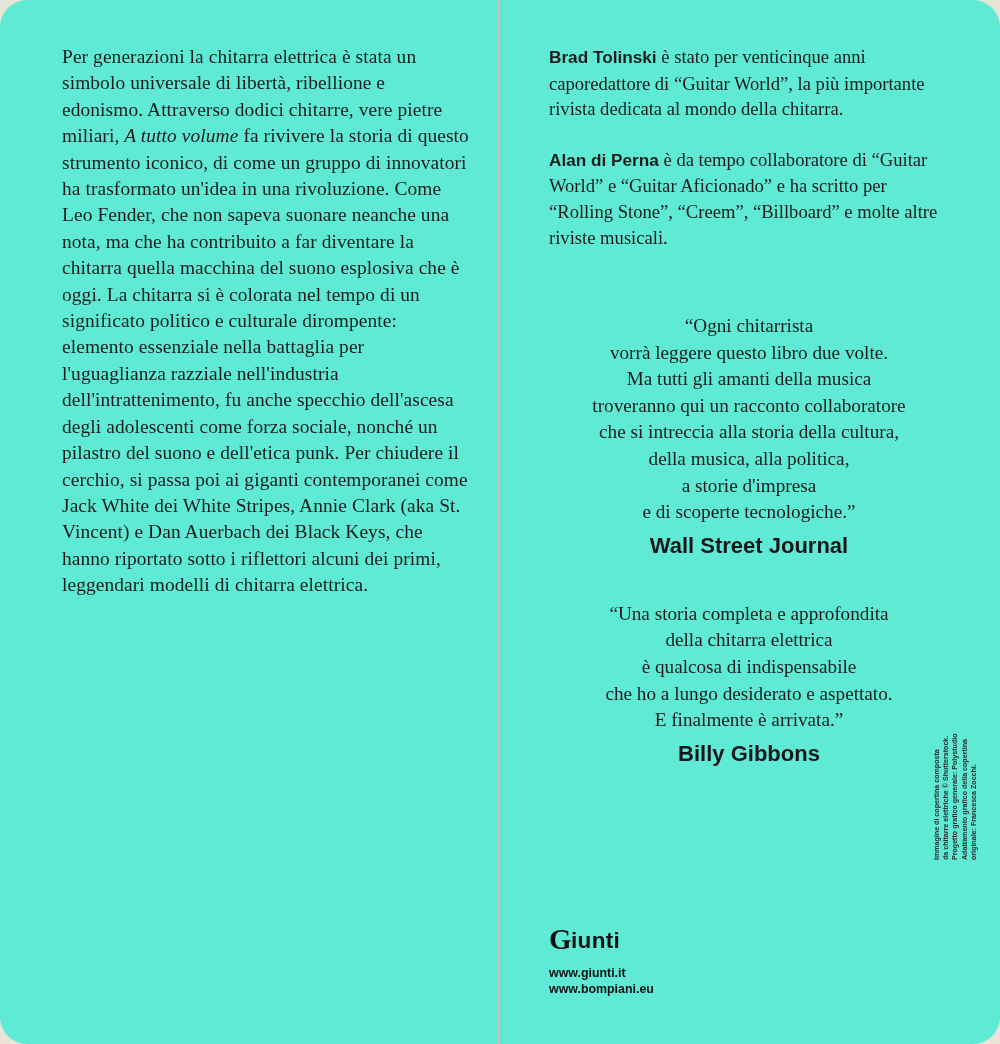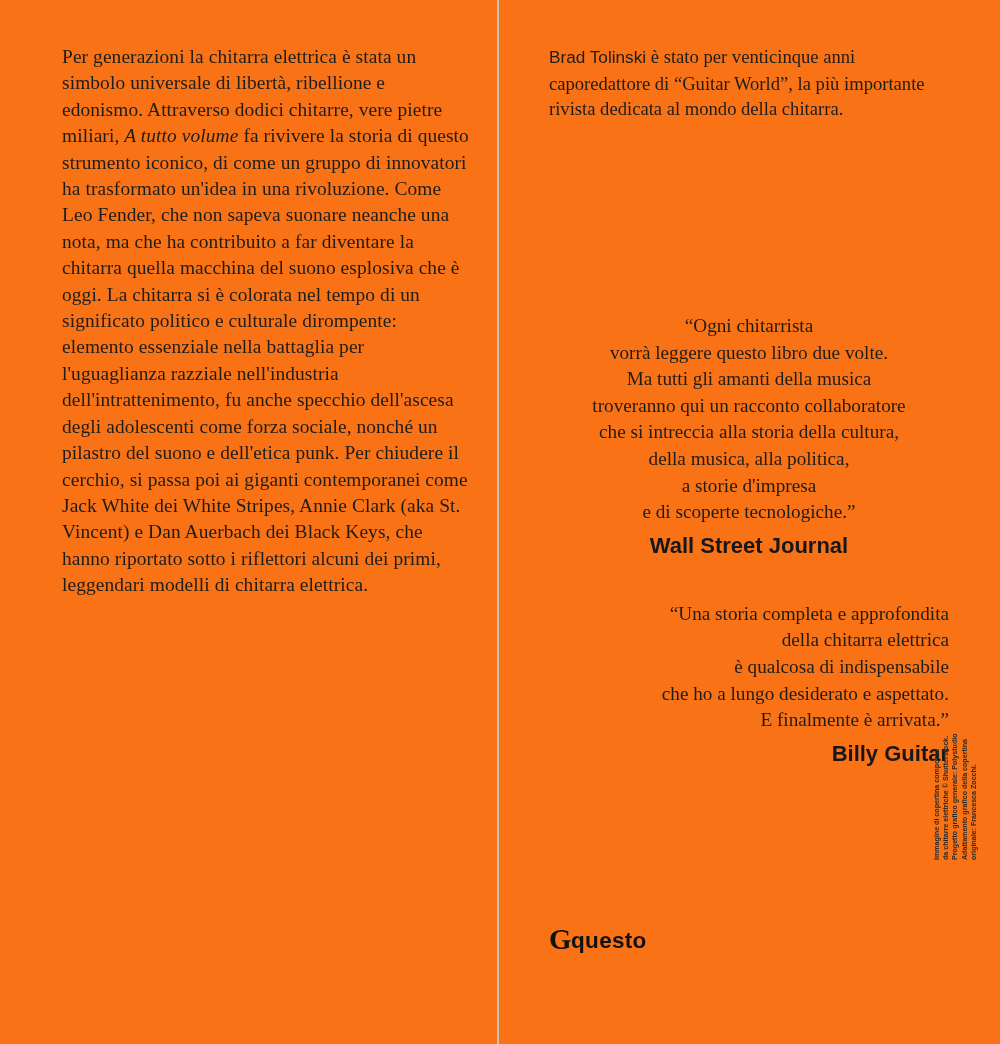--- a/index.html
+++ b/index.html
@@ -10,21 +10,22 @@
     width: 1000px;
     height: 1044px;
     background: #e8e4d7;
     font-family: "Liberation Sans", sans-serif;
     overflow: hidden;
     position: relative;
   }
   .page {
     position: absolute;
     inset: 0;
-    background: #f97316;
+    background: #5eead4;
+    border-radius: 27px;
   }
   
   .divider {
     position: absolute;
     left: 497px;
     top: 0;
     width: 2px;
     height: 1044px;
     background: linear-gradient(to right, #cfc9b6 0%, #bdb7a3 50%, #dcd7c6 100%);
   }
@@ -61,21 +62,21 @@
     font-family: "Liberation Serif", serif;
     font-size: 18.6px;
     line-height: 25.6px;
     color: #1d1d1b;
   }
   .bio p {
     margin: 0;
   }
   .bio .name {
     font-family: "Liberation Sans", sans-serif;
-    font-weight: normal;
+    font-weight: bold;
     font-size: 17.2px;
   }
   .bio-gap {
     height: 25px;
   }
 
   
   .quotes {
     position: absolute;
     left: 549px;
@@ -101,21 +102,20 @@
   }
   .quote-subsource {
     font-family: "Liberation Serif", serif;
     font-size: 16.4px;
     line-height: 22px;
     color: #1d1d1b;
     margin-top: 1px;
   }
   .quote-block-2 {
     margin-top: 42px;
-    text-align: right;
   }
 
   
   .publisher {
     position: absolute;
     left: 549px;
     top: 925px;
     width: 260px;
   }
   .logo-row {
@@ -181,20 +181,23 @@
         <span>fa rivivere la storia di questo strumento iconico, di come un gruppo di innovatori ha trasformato un'idea in una rivoluzione. Come Leo Fender, che non sapeva suonare neanche una nota, ma che ha contribuito a far diventare la chitarra quella macchina del suono esplosiva che è oggi. La chitarra si è colorata nel tempo di un significato politico e culturale dirompente: elemento essenziale nella battaglia per l'uguaglianza razziale nell'industria dell'intrattenimento, fu anche specchio dell'ascesa degli adolescenti come forza sociale, nonché un pilastro del suono e dell'etica punk. Per chiudere il cerchio, si passa poi ai giganti contemporanei come Jack White dei White Stripes, Annie Clark (aka St. Vincent) e Dan Auerbach dei Black Keys, che hanno riportato sotto i riflettori alcuni dei primi, leggendari modelli di chitarra elettrica.</span>
       </p>
     </div>
   </div>
 
   <div class="right-col">
     <div class="bio">
       <p><span class="name">Brad Tolinski</span><span> è stato per venticinque anni caporedattore di “Guitar World”, la più importante rivista dedicata al mondo della chitarra.</span></p>
     </div>
     <div class="bio-gap"></div>
+    <div class="bio">
+      <p><span class="name">Alan di Perna</span><span> è da tempo collaboratore di “Guitar World” e “Guitar Aficionado” e ha scritto per “Rolling Stone”, “Creem”, “Billboard” e molte altre riviste musicali.</span></p>
+    </div>
   </div>
 
   <div class="quotes">
     <div class="quote-block">
       <div class="quote">
         <p style="white-space: pre-line;">“Ogni chitarrista
 vorrà leggere questo libro due volte.
 Ma tutti gli amanti della musica
 troveranno qui un racconto collaboratore
 che si intreccia alla storia della cultura,
@@ -206,29 +209,31 @@
     </div>
 
     <div class="quote-block quote-block-2">
       <div class="quote">
         <p style="white-space: pre-line;">“Una storia completa e approfondita
 della chitarra elettrica
 è qualcosa di indispensabile
 che ho a lungo desiderato e aspettato.
 E finalmente è arrivata.”</p>
       </div>
-      <div class="quote-source">Billy Guitar</div>
+      <div class="quote-source">Billy Gibbons</div>
     </div>
   </div>
 
   <div class="publisher">
     <div class="logo-row">
       <span class="logo-g">G</span>
-      <span class="logo-word">questo</span>
-    </div>
+      <span class="logo-word">iunti</span>
+    </div>
+    <div class="sites" style="white-space: pre-line;">www.giunti.it
+www.bompiani.eu</div>
   </div>
 
   <div class="credits">Immagine di copertina composta
 da chitarre elettriche © Shutterstock.
 Progetto grafico generale: Polystudio
 Adattamento grafico della copertina
 originale: Francesca Zocchi.</div>
 
 </div>
 

